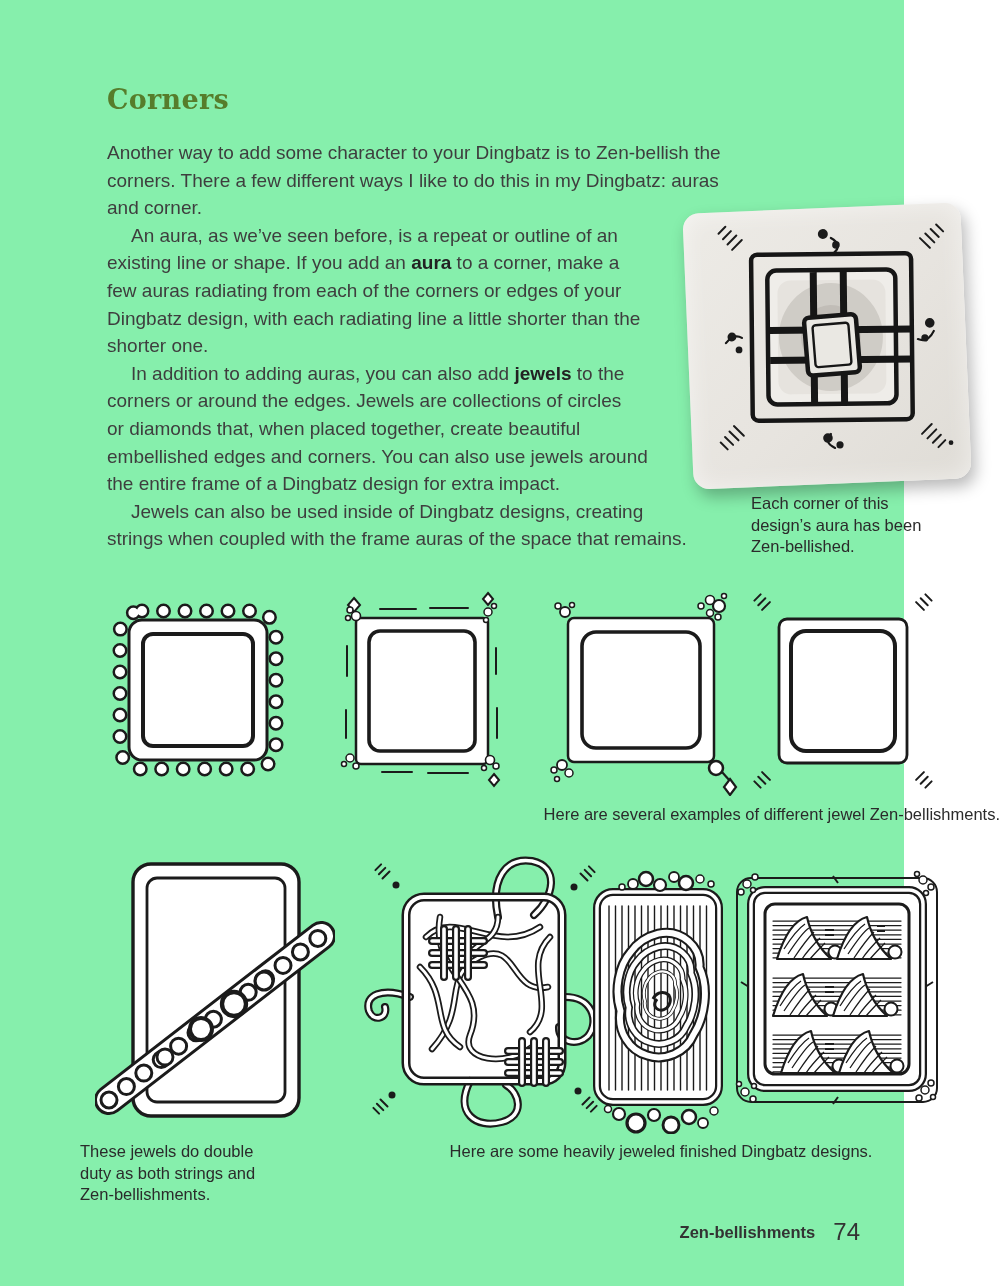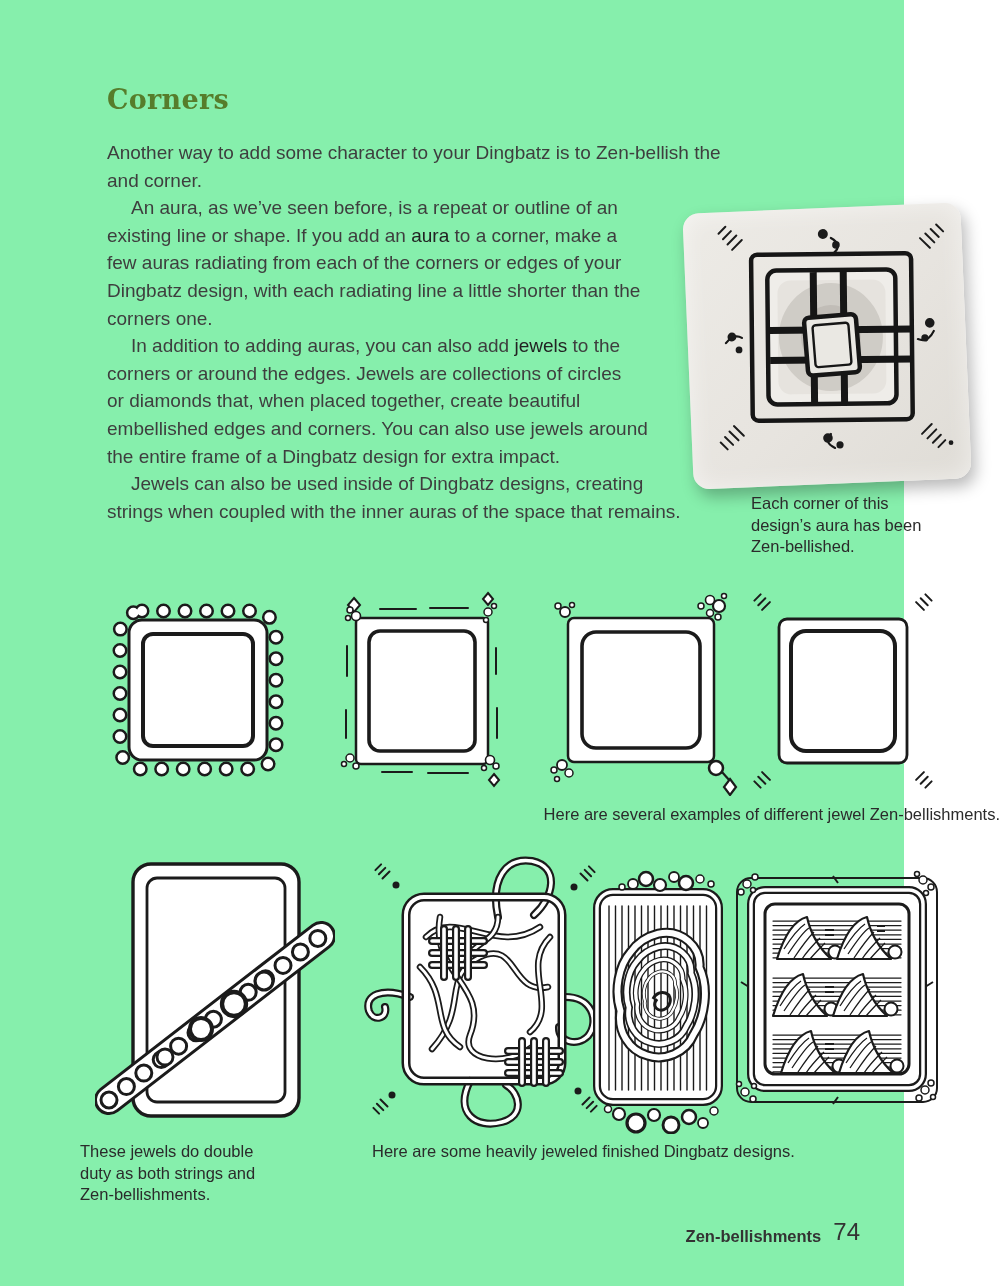--- a/index.html
+++ b/index.html
@@ -9,62 +9,63 @@
   .page{position:absolute;left:0;top:0;width:904px;height:1286px;background:#86efac}
 
   .heading{position:absolute;left:107px;top:84px;
            font-family:"DejaVu Serif","Liberation Serif",serif;
            font-weight:bold;font-size:27px;color:#567d2b;letter-spacing:.3px}
 
   .body-text{position:absolute;left:107px;top:139px;width:660px;
              font-size:19px;line-height:27.6px;color:#3e3e3e}
   .bline{white-space:nowrap}
   .bline.ind{padding-left:24px}
-  .bline b{color:#222;font-weight:normal}
+  .bline b{color:#222;font-weight:bold}
 
   .caption{font-weight:normal;color:#2b2b2b;font-size:16.5px;line-height:21.5px}
   .photo-caption{position:absolute;left:751px;top:493px;width:220px;white-space:pre-line}
   .frames-caption{position:absolute;left:0;top:804px;width:1000px;text-align:right}
   .string-caption{position:absolute;left:80px;top:1141px;width:270px;text-align:left;white-space:pre-line}
-  .designs-caption{position:absolute;left:372px;top:1141px;width:578px;}
+  .designs-caption{position:absolute;left:372px;top:1141px;width:578px;text-align:center}
 
   .tile{position:absolute;left:688px;top:208px;width:278px;height:276px;
         background:linear-gradient(135deg,#edebe6 0%,#e7e4df 55%,#dfdcd6 100%);
         border-radius:16px;transform:rotate(-2.4deg);
         box-shadow:4px 8px 16px rgba(0,0,0,.28), inset 0 0 24px rgba(255,255,255,.55)}
 
   .fig{position:absolute}
   .fig svg,.tile svg{display:block;width:100%;height:100%}
 
-  .footer{position:absolute;right:44px;top:1218px;display:flex;align-items:flex-end;gap:12px}
+  .footer{position:absolute;right:44px;top:1218px;display:flex;align-items:center;gap:18px}
   .footer-label{font-weight:bold;font-size:16.5px;color:#333}
   .footer-page{font-size:24px;color:#333}
 </style>
 </head>
 <body>
 
 <div class="page">
 
   <h1 class="heading">Corners</h1>
 
   <div class="body-text">
       <div class="bline">Another way to add some character to your Dingbatz is to Zen-bellish the</div>
+      <div class="bline">corners. There a few different ways I like to do this in my Dingbatz: auras</div>
       <div class="bline">and corner.</div>
       <div class="bline ind">An aura, as we’ve seen before, is a repeat or outline of an</div>
       <div class="bline">existing line or shape. If you add an <b>aura</b> to a corner, make a</div>
       <div class="bline">few auras radiating from each of the corners or edges of your</div>
       <div class="bline">Dingbatz design, with each radiating line a little shorter than the</div>
-      <div class="bline">corners one.</div>
+      <div class="bline">shorter one.</div>
       <div class="bline ind">In addition to adding auras, you can also add <b>jewels</b> to the</div>
       <div class="bline">corners or around the edges. Jewels are collections of circles</div>
       <div class="bline">or diamonds that, when placed together, create beautiful</div>
       <div class="bline">embellished edges and corners. You can also use jewels around</div>
       <div class="bline">the entire frame of a Dingbatz design for extra impact.</div>
       <div class="bline ind">Jewels can also be used inside of Dingbatz designs, creating</div>
-      <div class="bline">strings when coupled with the inner auras of the space that remains.</div>
+      <div class="bline">strings when coupled with the frame auras of the space that remains.</div>
     </div>
 
   <div class="tile">
     <svg id="fp" viewBox="0 0 278 276" aria-label="zen-bellished-aura-corners-tile">
       <g transform="rotate(1.8 139 138)">
         <rect x="64" y="46" width="160" height="166" rx="6" fill="none" stroke="#161616" stroke-width="4.5"></rect>
         <rect x="80" y="62" width="128" height="134" rx="9" fill="#efede9" stroke="#161616" stroke-width="4.5"></rect>
         <rect x="90" y="72" width="108" height="114" rx="13" fill="#e6e3de"></rect>
         <ellipse cx="143" cy="129" rx="52" ry="54" fill="#b2aeа8" opacity="0"></ellipse>
         <ellipse cx="143" cy="129" rx="52" ry="54" fill="#b3afa9" opacity="0.45"></ellipse>

